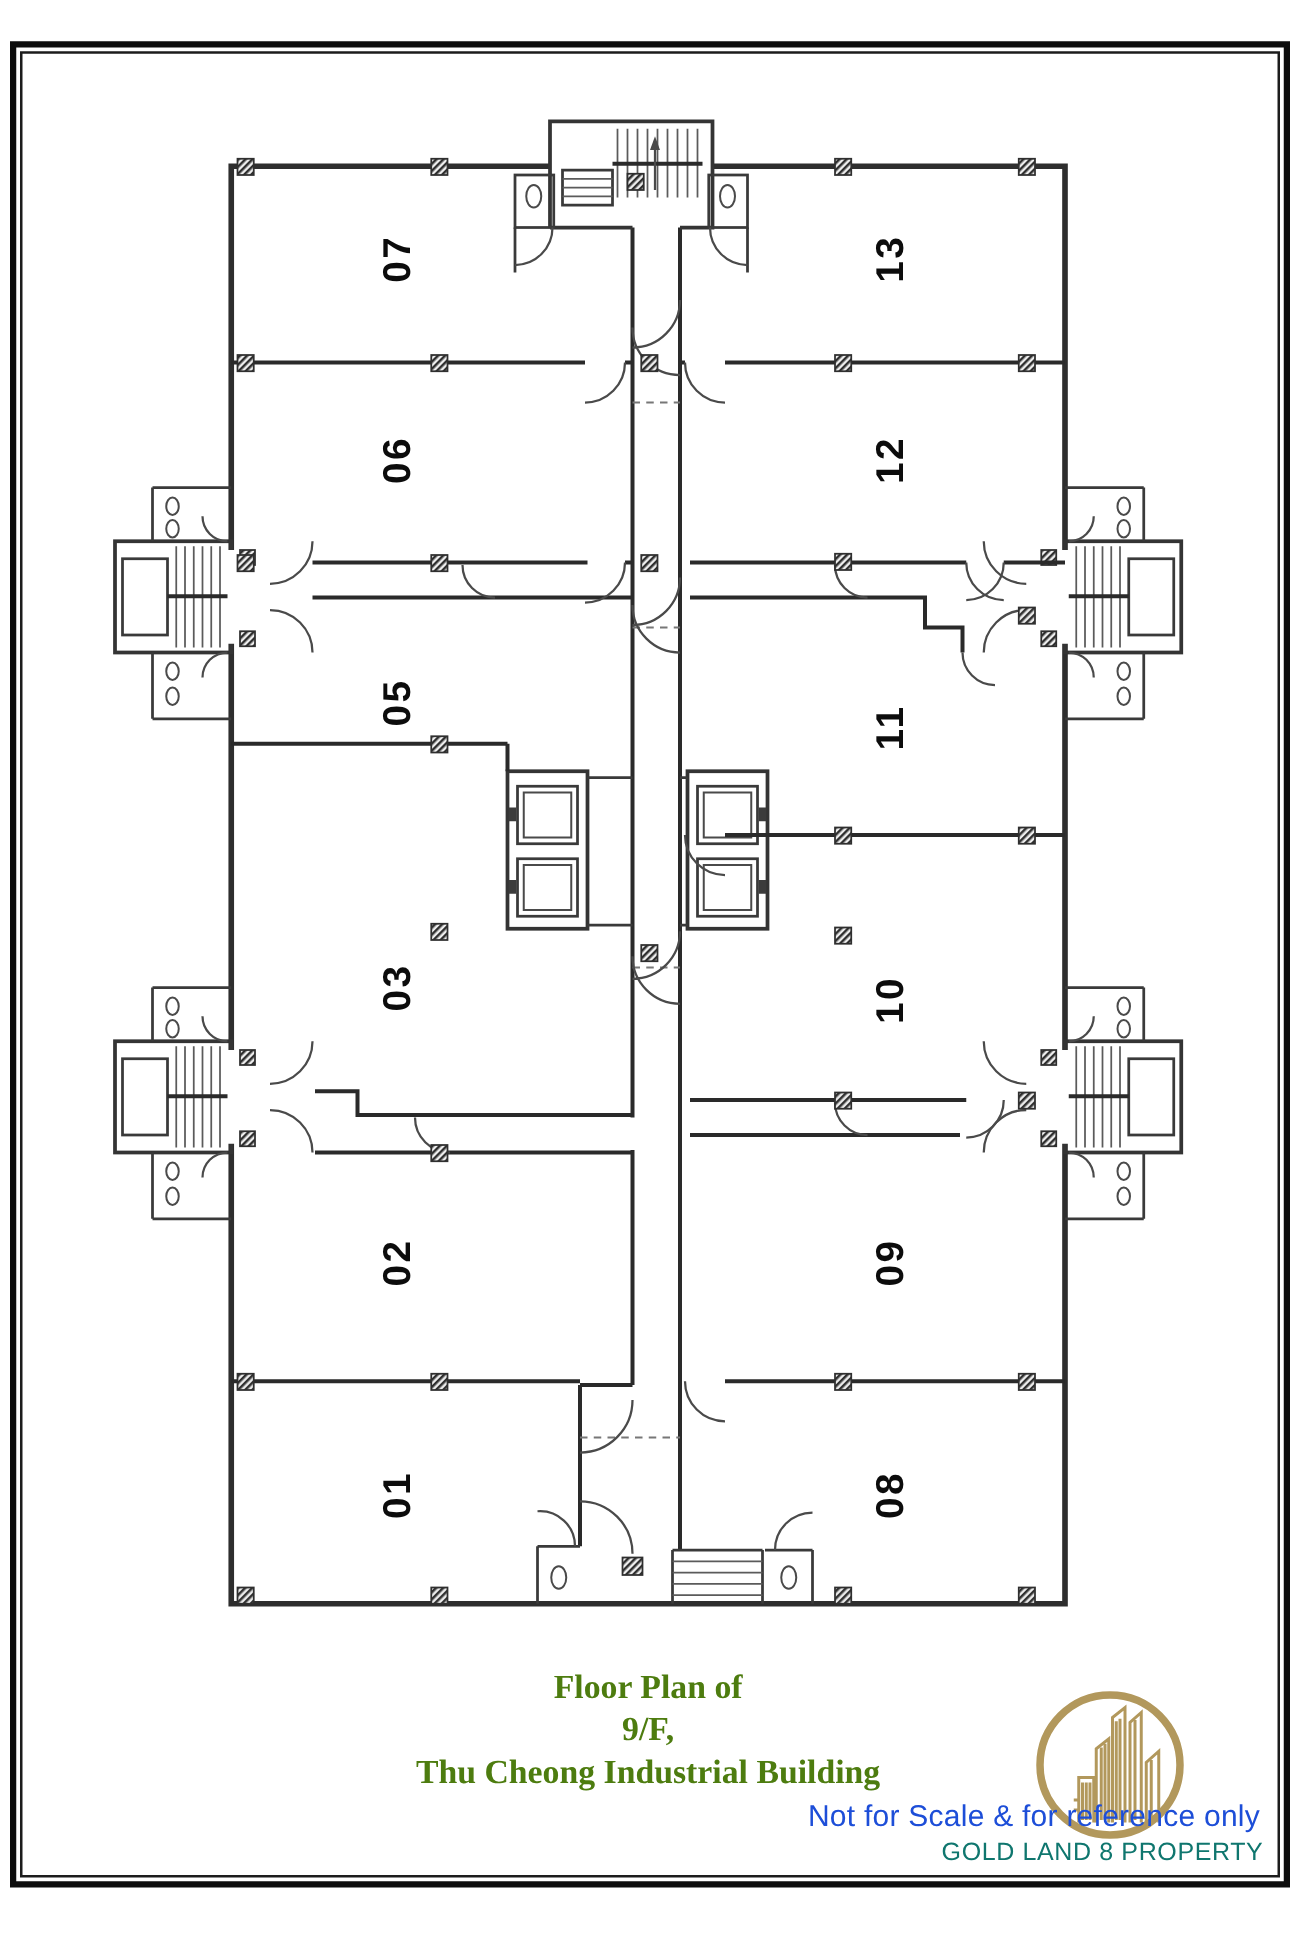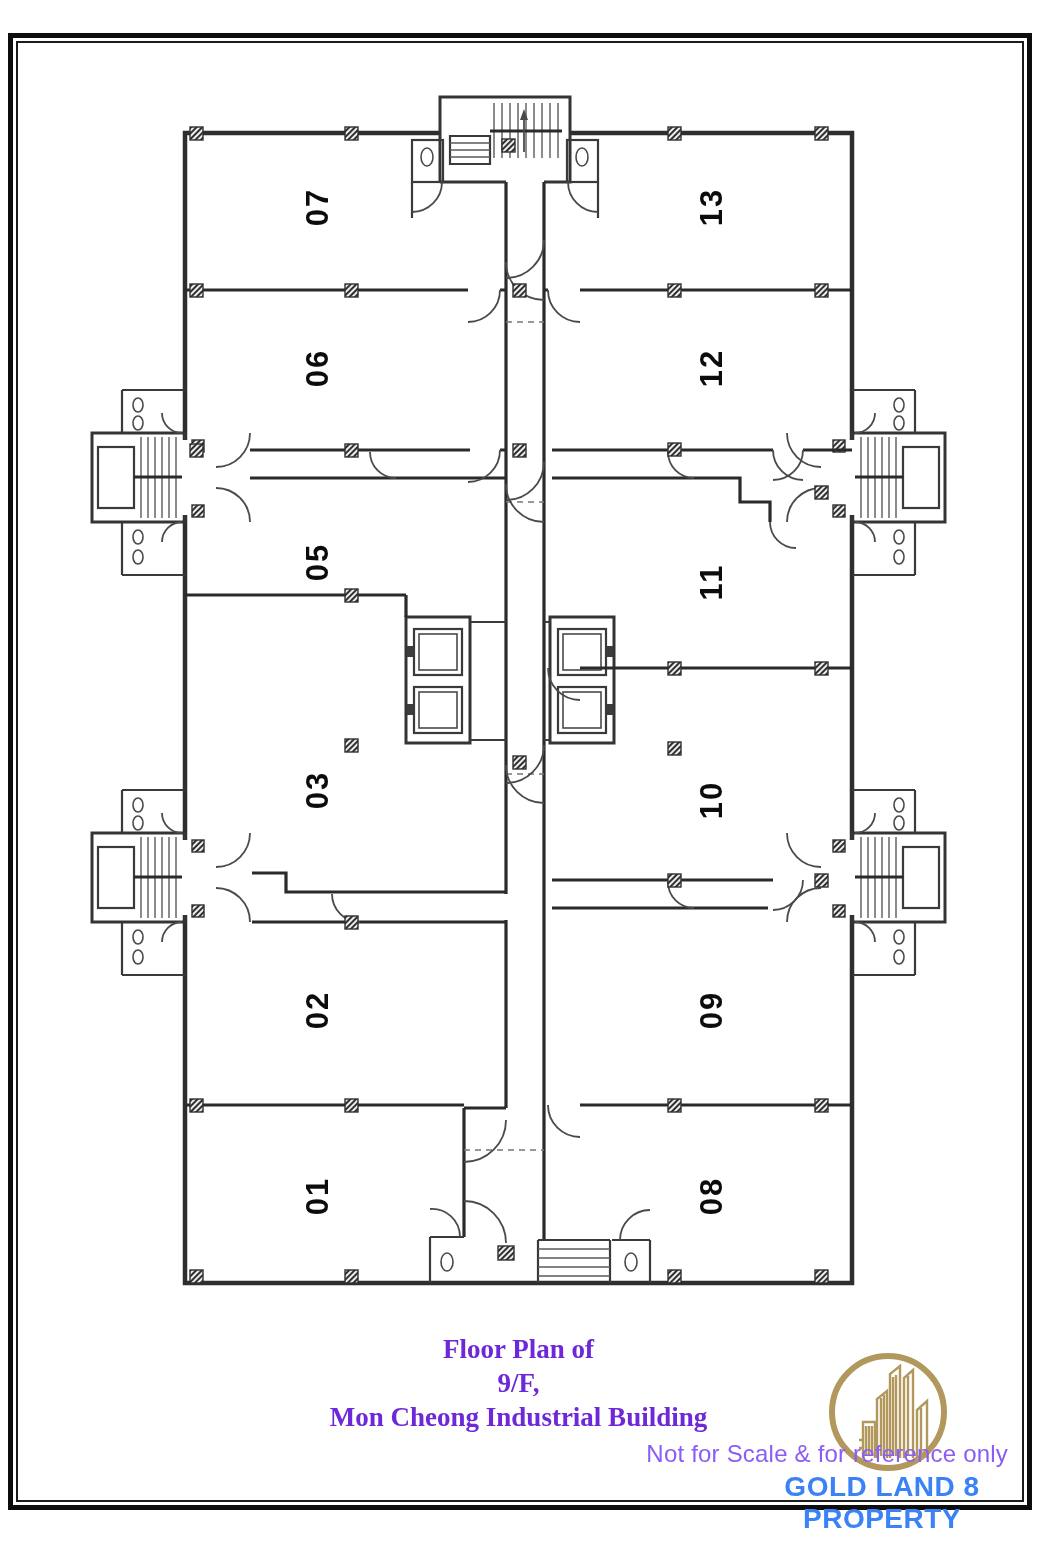--- a/index.html
+++ b/index.html
@@ -7,30 +7,30 @@
     position:relative;width:1047px;height:1546px;background:#ffffff;
     font-family:"Liberation Sans",sans-serif;overflow:hidden;
   }
   .frame-outer{position:absolute;left:8px;top:33px;right:15px;bottom:36px;
     border:5px solid #0d0d0d;}
   .frame-inner{position:absolute;left:16px;top:41px;right:23px;bottom:44px;
     border:2px solid #1c1c1c;}
   .plan-svg{position:absolute;left:0;top:0;}
   .title-block{
     position:absolute;left:0;top:1332px;width:1037px;text-align:center;
-    font-family:"Liberation Serif",serif;font-weight:bold;color:#6d28d9;
+    font-family:"Liberation Serif",serif;font-weight:bold;color:#4d7c0f;
     font-size:27px;line-height:34px;
   }
   .disclaimer{
     position:absolute;top:1440px;left:0;width:1008px;text-align:right;
-    font-size:24px;color:#8b5cf6;z-index:3;letter-spacing:0.2px;
+    font-size:24px;color:#1d4ed8;z-index:3;letter-spacing:0.2px;
   }
   .brand-wordmark{
     position:absolute;top:1471px;left:742px;width:280px;text-align:center;
-    font-size:28px;color:#3b82f6;z-index:3;letter-spacing:0.5px;font-weight:bold;
+    font-size:20px;color:#0f766e;z-index:3;letter-spacing:0.5px;
   }
   .logo-svg{position:absolute;left:815px;top:1344px;z-index:1;}
   
   .w4{stroke:#2e2e2e;stroke-width:4.5;fill:none;}
   .w3{stroke:#343434;stroke-width:3;fill:none;}
   .w2{stroke:#3a3a3a;stroke-width:2.2;fill:none;}
   .tread{stroke:#5b5b5b;stroke-width:1.4;fill:none;}
   .dark{stroke:#2a2a2a;stroke-width:3.2;fill:none;}
   .arc{stroke:#4a4a4a;stroke-width:1.8;fill:none;}
   .dash{stroke:#777;stroke-width:1.6;fill:none;stroke-dasharray:6 5;}
@@ -268,21 +268,21 @@
       <text class="unit-label" transform="translate(722,582) rotate(-90)">11</text>
       <text class="unit-label" transform="translate(722,800) rotate(-90)">10</text>
       <text class="unit-label" transform="translate(722,1010) rotate(-90)">09</text>
       <text class="unit-label" transform="translate(722,1196) rotate(-90)">08</text>
     </g>
   </svg>
 
   <div class="title-block">
     <div>Floor Plan of</div>
     <div>9/F,</div>
-    <div>Mon Cheong Industrial Building</div>
+    <div>Thu Cheong Industrial Building</div>
   </div>
 
   <svg class="logo-svg" width="150" height="150" viewBox="0 0 150 150">
     <circle cx="73" cy="68" r="56" class="gold" stroke-width="6"></circle>
     <g class="gold" stroke-width="2.4">
       <path d="M48,114 V78 H60 V114"></path>
       <path d="M51,82 V112 M54,82 V112 M57,82 V112"></path>
       <path d="M62,114 V55 L72,47 V114"></path>
       <path d="M66,54 V112 M69,51 V112"></path>
       <path d="M75,114 V30 L85,22 V114"></path>

